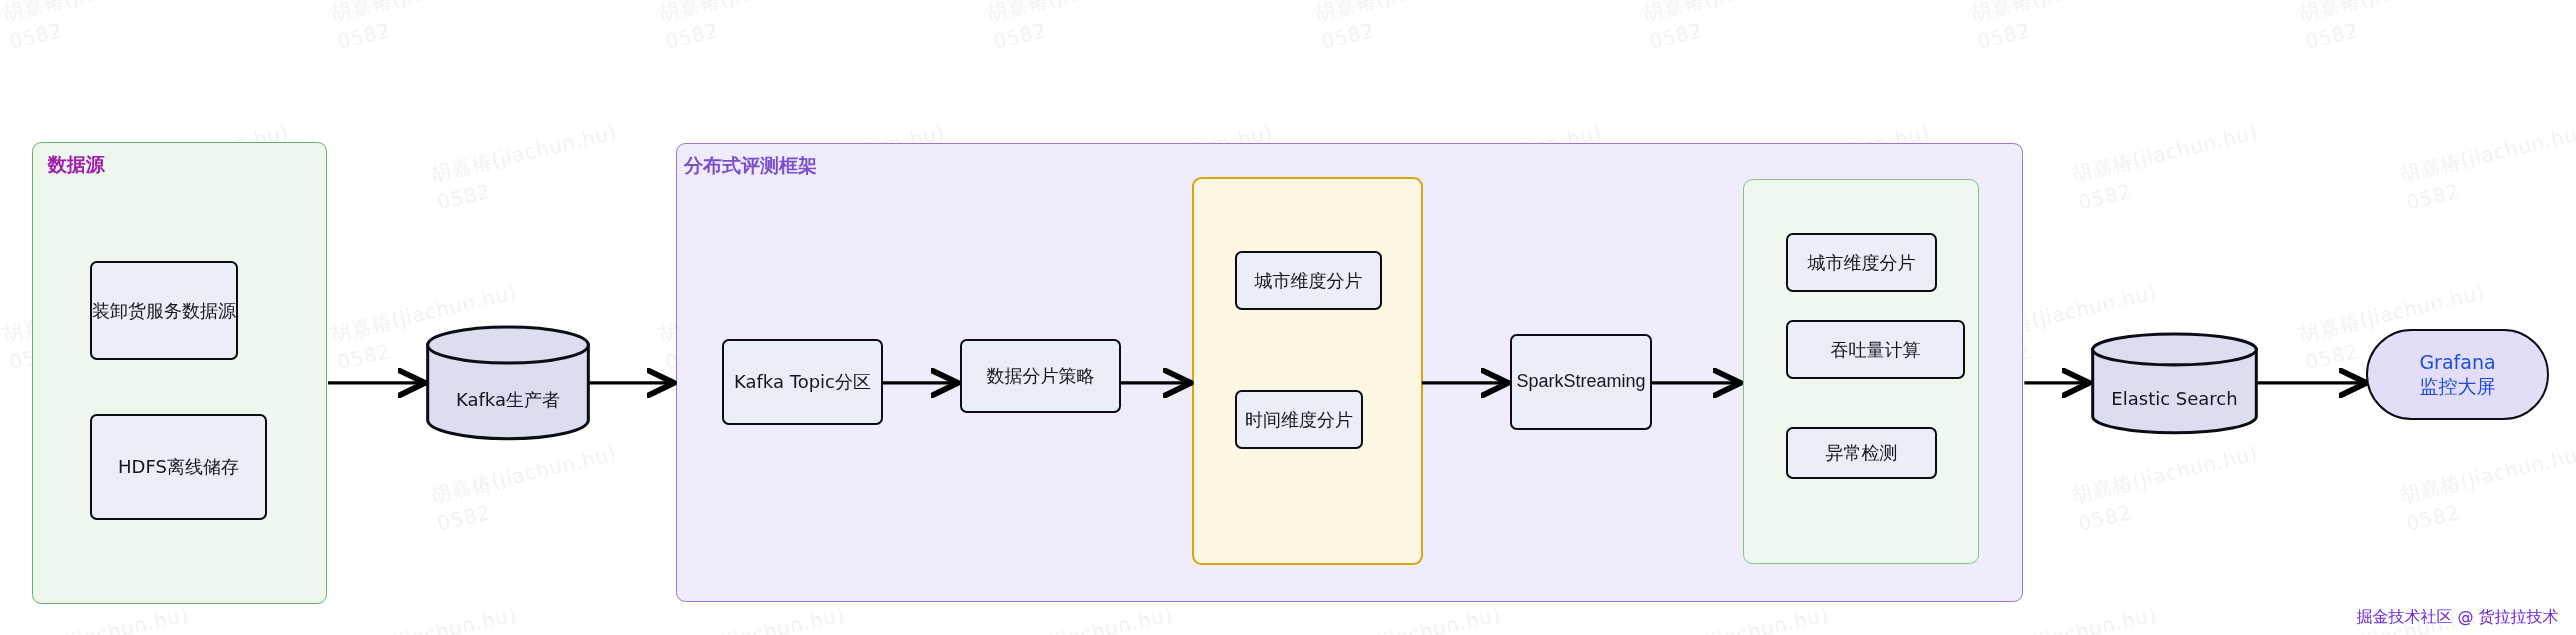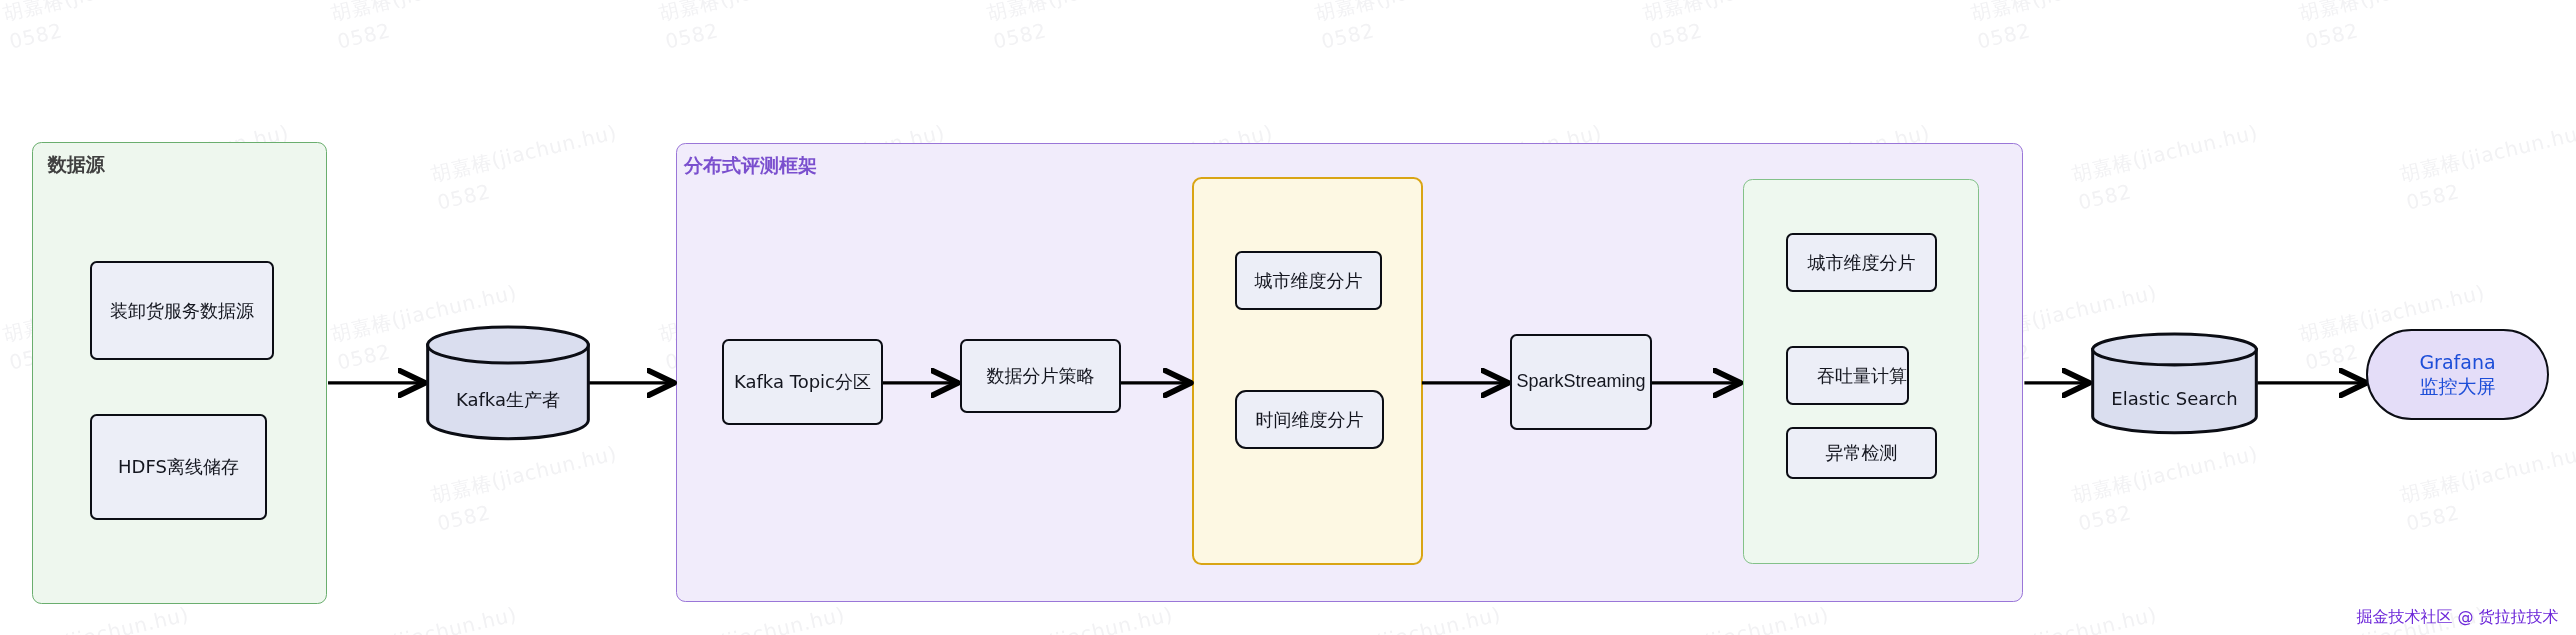--- a/index.html
+++ b/index.html
@@ -51,21 +51,21 @@
     position: absolute;
     font-size: 19px;
     font-weight: bold;
     white-space: nowrap;
     font-family: "DejaVu Sans", "Liberation Sans", sans-serif;
   }
   .sg-green {
     background: #eef7ee;
     border: 1.7px solid #6aae6e;
   }
-  .sg-green > .subgraph-title { color: #404040; }
+  .sg-green > .subgraph-title { color: #a21caf; }
   .sg-purple {
     background: #f1ecfb;
     border: 1.7px solid #9a76d8;
   }
   .sg-purple > .subgraph-title { color: #7a4fce; }
   .sg-yellow {
     background: #fdf8e3;
     border: 2px solid #d9a514;
   }
   .sg-inner-green {
@@ -233,21 +233,21 @@
 
       <line x1="3024" y1="572" x2="3118" y2="572"></line>
 
       <line x1="3372" y1="572" x2="3532" y2="572"></line>
     </g>
   </svg>
 
   <div class="subgraph sg-green" style="left:32px; top:142px; width:295px; height:462px;">
     <div class="subgraph-title" style="left:14.7px; top:9.4px;">数据源</div>
   </div>
-  <div class="node" style="left:90px; top:261px; width:184px; height:99px;">
+  <div class="node" style="left:90px; top:261px; width:148px; height:99px;">
     <span>装卸货服务数据源</span>
   </div>
   <div class="node" style="left:90px; top:414px; width:177px; height:106px;">
     <span>HDFS离线储存</span>
   </div>
 
   <div class="cylinder" style="left:425px; top:325px; width:166px; height:115px;">
     <svg viewBox="0 0 248 172" preserveAspectRatio="none">
       <path d="M 4 30 L 4 142 A 120 28 0 0 0 244 142 L 244 30 Z" fill="#dadeef" stroke="#0b0d14" stroke-width="4.5"></path>
       <ellipse cx="124" cy="30" rx="120" ry="27" fill="#dadeef" stroke="#0b0d14" stroke-width="4.5"></ellipse>
@@ -264,34 +264,34 @@
   </div>
 
   <div class="node" style="left:960px; top:339px; width:161px; height:74px;">
     <span>数据分片策略</span>
   </div>
 
   <div class="subgraph sg-yellow" style="left:1192px; top:177px; width:231px; height:388px;"></div>
   <div class="node" style="left:1235px; top:251px; width:147px; height:59px;">
     <span>城市维度分片</span>
   </div>
-  <div class="node" style="left:1235px; top:390px; width:149px; height:59px;border-radius:11px;">
+  <div class="node" style="left:1235px; top:390px; width:128px; height:59px;">
     <span>时间维度分片</span>
   </div>
 
   <div class="node multiline latin" style="left:1510px; top:334px; width:142px; height:96px;">
     <span>Spark</span>
     <span>Streaming</span>
   </div>
 
   <div class="subgraph sg-inner-green" style="left:1743px; top:179px; width:236px; height:385px;"></div>
   <div class="node" style="left:1786px; top:233px; width:151px; height:59px;">
     <span>城市维度分片</span>
   </div>
-  <div class="node" style="left:1786px; top:346px; width:123px; height:59px;justify-content:flex-end;">
+  <div class="node" style="left:1786px; top:320px; width:179px; height:59px;">
     <span>吞吐量计算</span>
   </div>
   <div class="node" style="left:1786px; top:427px; width:151px; height:52px;">
     <span>异常检测</span>
   </div>
 
   <div class="cylinder" style="left:2090px; top:332px; width:169px; height:102px;">
     <svg viewBox="0 0 252 152" preserveAspectRatio="none">
       <path d="M 4 26 L 4 126 A 122 24 0 0 0 248 126 L 248 26 Z" fill="#dadeef" stroke="#0b0d14" stroke-width="4.5"></path>
       <ellipse cx="126" cy="26" rx="122" ry="23" fill="#dadeef" stroke="#0b0d14" stroke-width="4.5"></ellipse>

